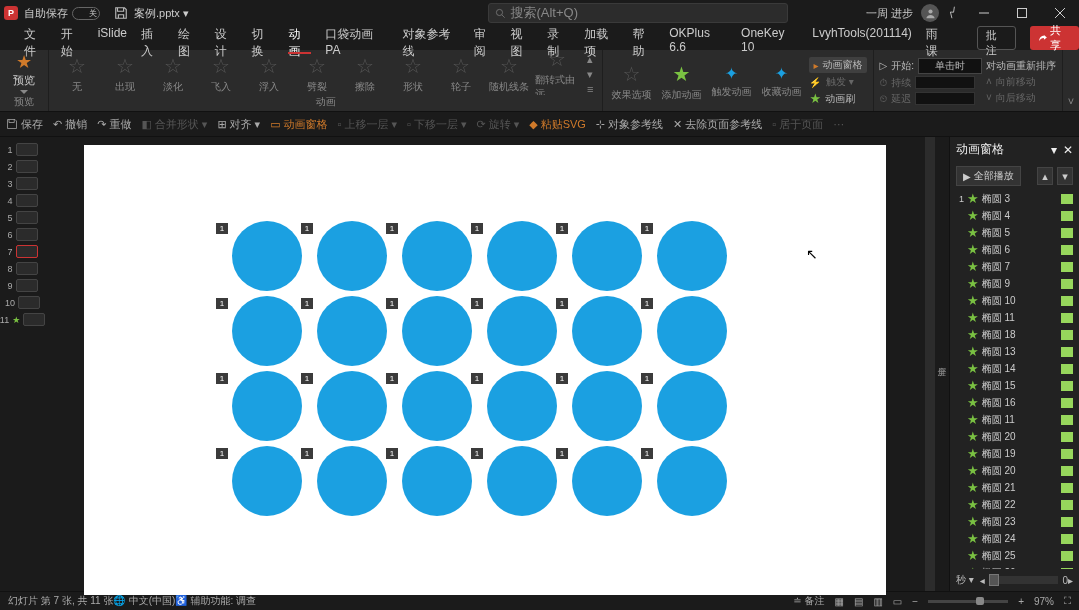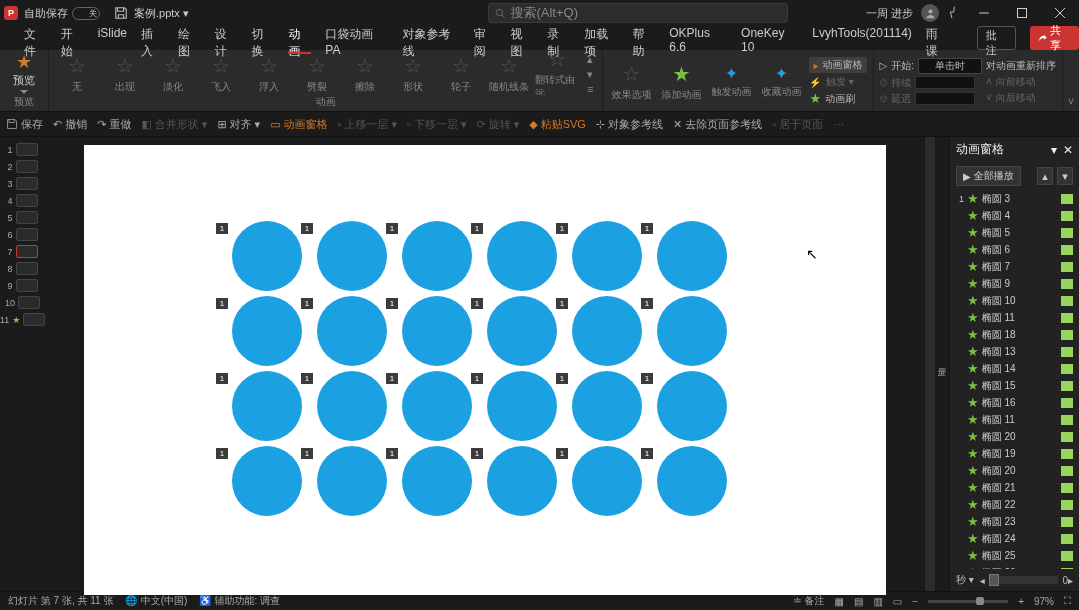--- a/index.html
+++ b/index.html
@@ -61,21 +61,21 @@
   .play-all { background:#333; border:1px solid #444; padding:2px 6px; font-size:10px; display:flex; align-items:center; gap:3px;}
   .arrow-btn { width:16px; height:18px; background:#333; border:1px solid #444; display:flex; align-items:center; justify-content:center;}
   .anim-list { flex:1; overflow:hidden; }
   .anim-item { display:flex; align-items:center; padding:1px 6px; font-size:10px; gap:3px; }
   .anim-item .bar { margin-left:auto; width:12px; height:10px; background:#97d65c; }
   .anim-item .num { width:8px; text-align:right; font-size:9px; color:#ccc;}
   .anim-footer { padding:4px 6px; display:flex; align-items:center; justify-content:space-between; font-size:10px; color:#bbb;}
   .anim-slider { height:8px; background:#333; position:relative; flex:1; margin:0 4px;}
   .anim-slider .knob { position:absolute; left:0; top:-2px; width:10px; height:12px; background:#555; border:1px solid #777;}
   
-  .status { height:19px; background:#1b1b1b; border-top:1px solid #111; display:flex; align-items:center; padding:0 8px; font-size:10px; gap:12px; color:#aaa; }
+  .status { height:19px; background:#1b1b1b; border-top:1px solid #111; display:flex; align-items:center; padding:0 8px; font-size:10px; color:#aaa; }
   .status-right { margin-left:auto; display:flex; gap:10px; align-items:center;}
   .zoom-slider { width:80px; height:3px; background:#444; position:relative;}
   .zoom-slider .dot { position:absolute; right:24px; top:-3px; width:8px; height:8px; background:#888; border-radius:2px;}
   svg { display:block; }
 </style>
 </head>
 <body>
 
 <div class="titlebar">
   <div class="app-ico">P</div>

